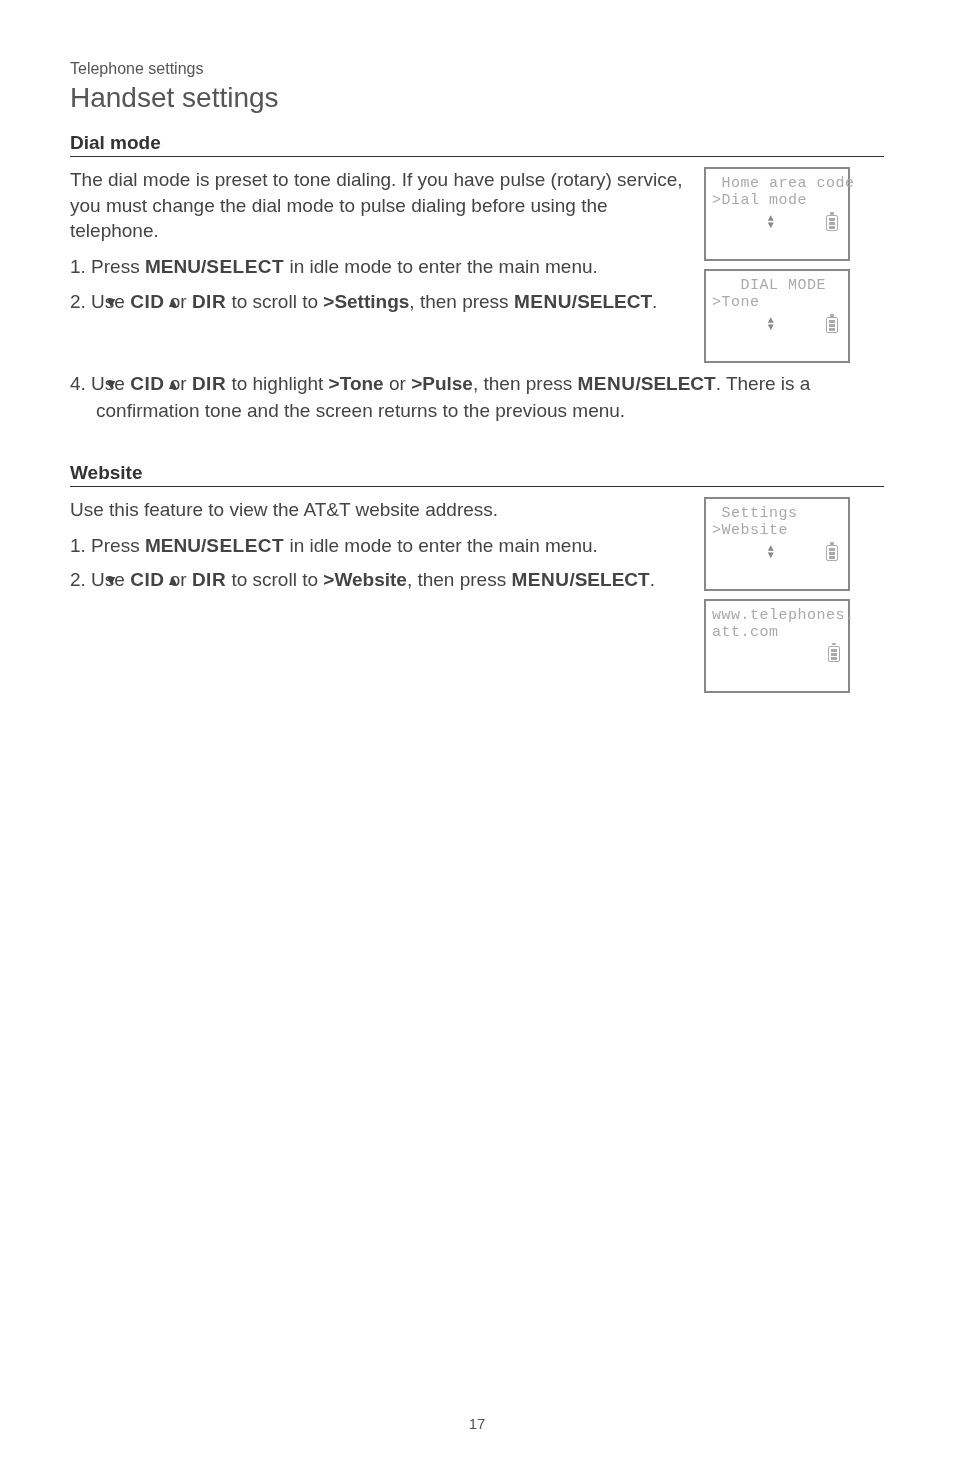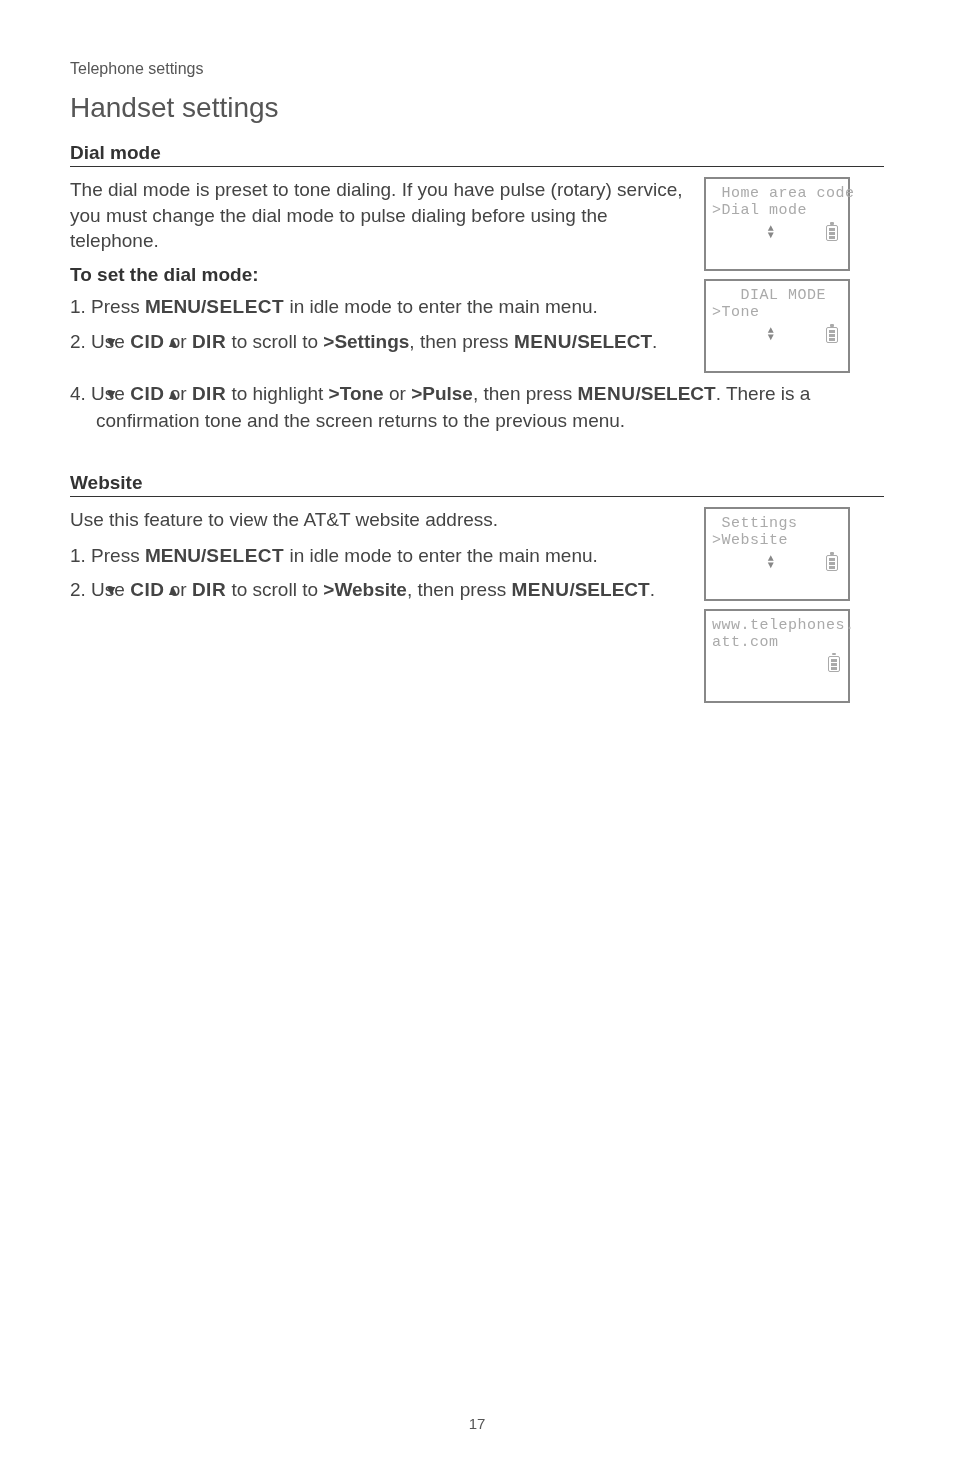--- a/index.html
+++ b/index.html
@@ -1,17 +1,17 @@
 <!DOCTYPE html>
 <html><head>
   <meta charset="utf-8">
   <style>
     * { box-sizing: border-box; margin: 0; padding: 0; }
     body { font-family: Arial, Helvetica, sans-serif; width: 954px; height: 1472px; background: #fff; padding: 60px 70px 0 70px; position: relative; color: #333; }
-    .header-small { font-size: 16px; color: #555; margin-bottom: 14px; }
+    .header-small { font-size: 16px; color: #555; margin-bottom: 4px; }
     .header-large { font-size: 28px; color: #555; margin-bottom: 18px; font-weight: normal; }
     .section-title { font-size: 19px; font-weight: bold; color: #333; margin-bottom: 2px; }
     hr.rule { border: none; border-top: 1.5px solid #333; margin-bottom: 10px; }
     .body-text { font-size: 19px; color: #444; line-height: 1.35; margin-bottom: 10px; }
     .subhead { font-size: 19px; font-weight: bold; color: #333; margin-bottom: 8px; }
     ol { list-style: none; padding: 0; }
     ol li { font-size: 19px; color: #444; line-height: 1.4; margin-bottom: 8px; padding-left: 26px; text-indent: -26px; }
     .sc { font-variant: small-caps; letter-spacing: 0.5px; }
     .tri { display: inline-block; font-size: 14px; vertical-align: 1px; }
     .content-row { display: flex; align-items: flex-start; gap: 5px; }
@@ -35,21 +35,20 @@
   <div class="header-small">Telephone settings</div>
   <div class="header-large">Handset settings</div>
 </div>
 
 <div class="section-title">Dial mode</div>
 <hr class="rule">
 
 <div class="content-row">
   <div class="left-col">
     <div class="body-text">The dial mode is preset to tone dialing. If you have pulse (rotary) service, you must change the dial mode to pulse dialing before using the telephone.</div>
-    <div class="subhead">To set the dial mode:</div>
     <ol>
       <li><span>1. Press </span><b><span>MENU/</span><span class="sc">SELECT</span></b><span> in idle mode to enter the main menu.</span></li>
       <li><span>2. Use </span><span class="tri">▼</span><b class="sc">CID</b><span> or </span><span class="tri">▲</span><b class="sc">DIR</b><span> to scroll to </span><b>&gt;Settings</b><span>, then press </span><b><span class="sc">MENU</span><span>/SELECT</span></b><span>.</span></li>
     </ol>
   </div>
   <div class="right-col">
     <div class="lcd">
       <div class="lcd-line"> Home area code</div>
       <div class="lcd-line">&gt;Dial mode</div>
       <div class="lcd-icons">

